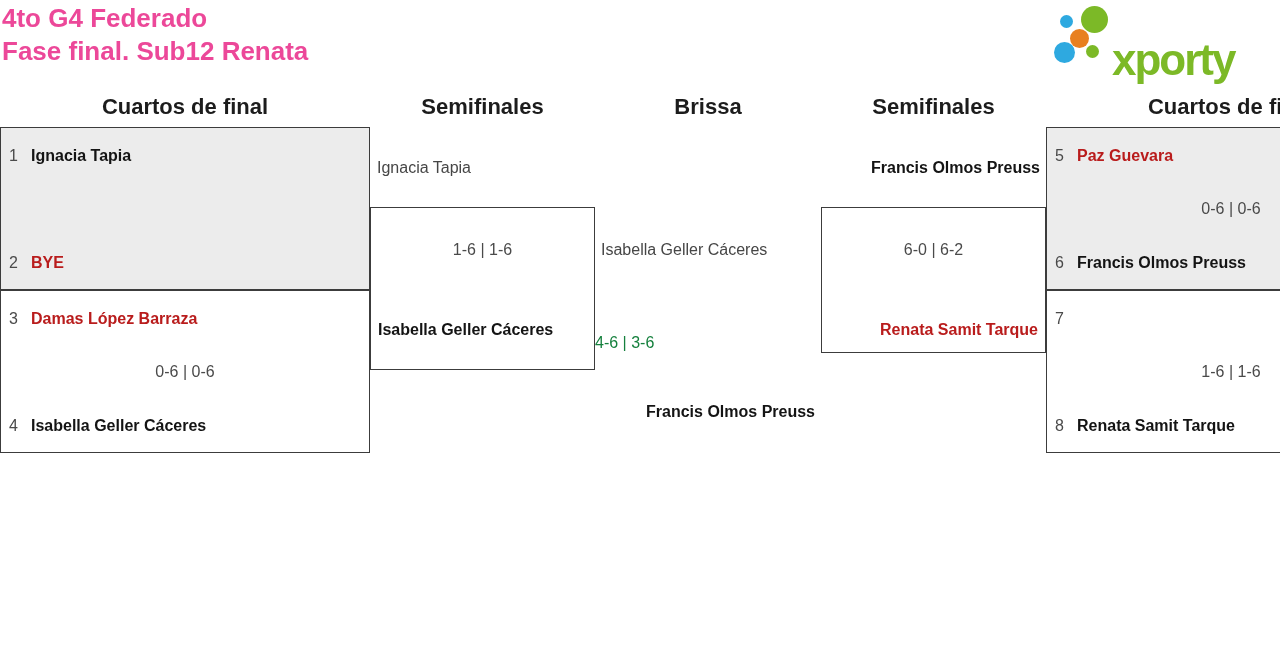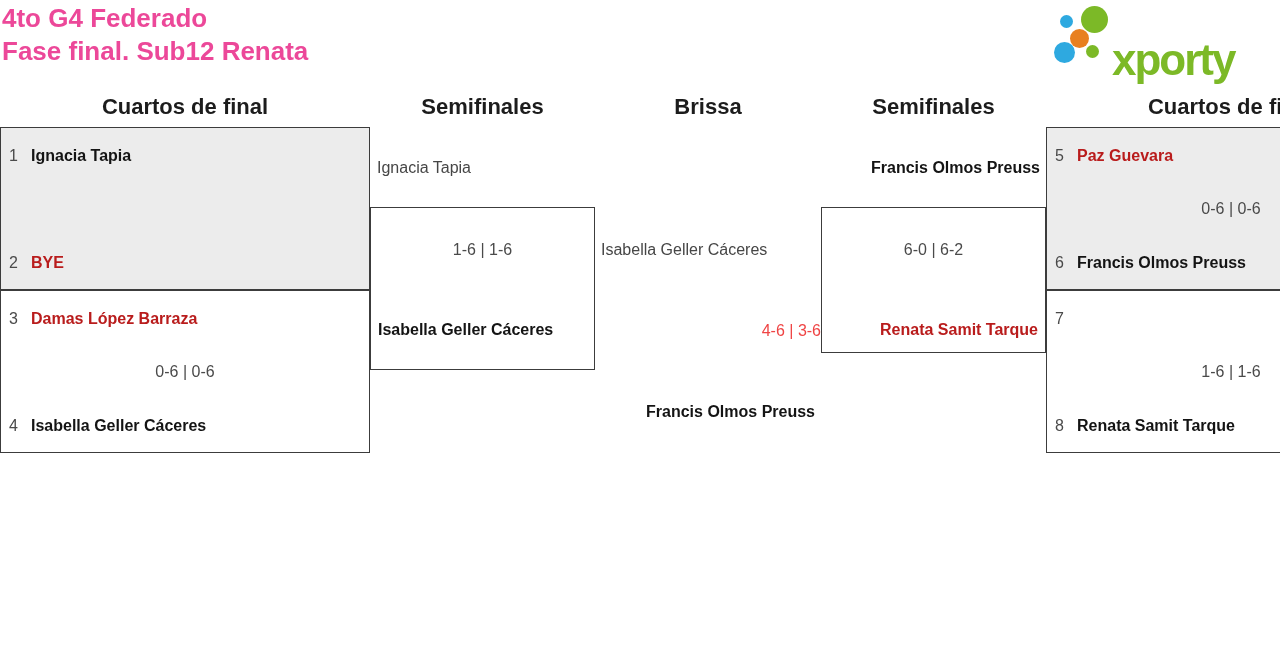--- a/index.html
+++ b/index.html
@@ -51,21 +51,21 @@
     font-size:16px;color:#4a4a4a;}
   .sf-score{top:31px;}
   .sf-botname{position:absolute;left:7px;right:7px;top:111px;line-height:22px;
     font-size:16px;white-space:nowrap;}
   .align-right{text-align:right;}
   
   .float-label{position:absolute;line-height:22px;font-size:16px;white-space:nowrap;}
   .sfl-top {left:377px;top:157px;}
   .sfr-top {right:240px;top:157px;text-align:right;}
   .fin-p1  {left:601px;top:239px;}
-  .fin-score{left:595px;width:226px;top:320px;text-align:right;color:#ef4444;}
+  .fin-score{left:595px;width:226px;top:332px;text-align:left;color:#15803d;}
   .fin-p2  {right:465px;top:401px;text-align:right;}
 </style>
 </head>
 <body>
 
 <div class="canvas">
 
   <div class="title">
     <div>4to G4 Federado</div>
     <div>Fase final. Sub12 Renata</div>

